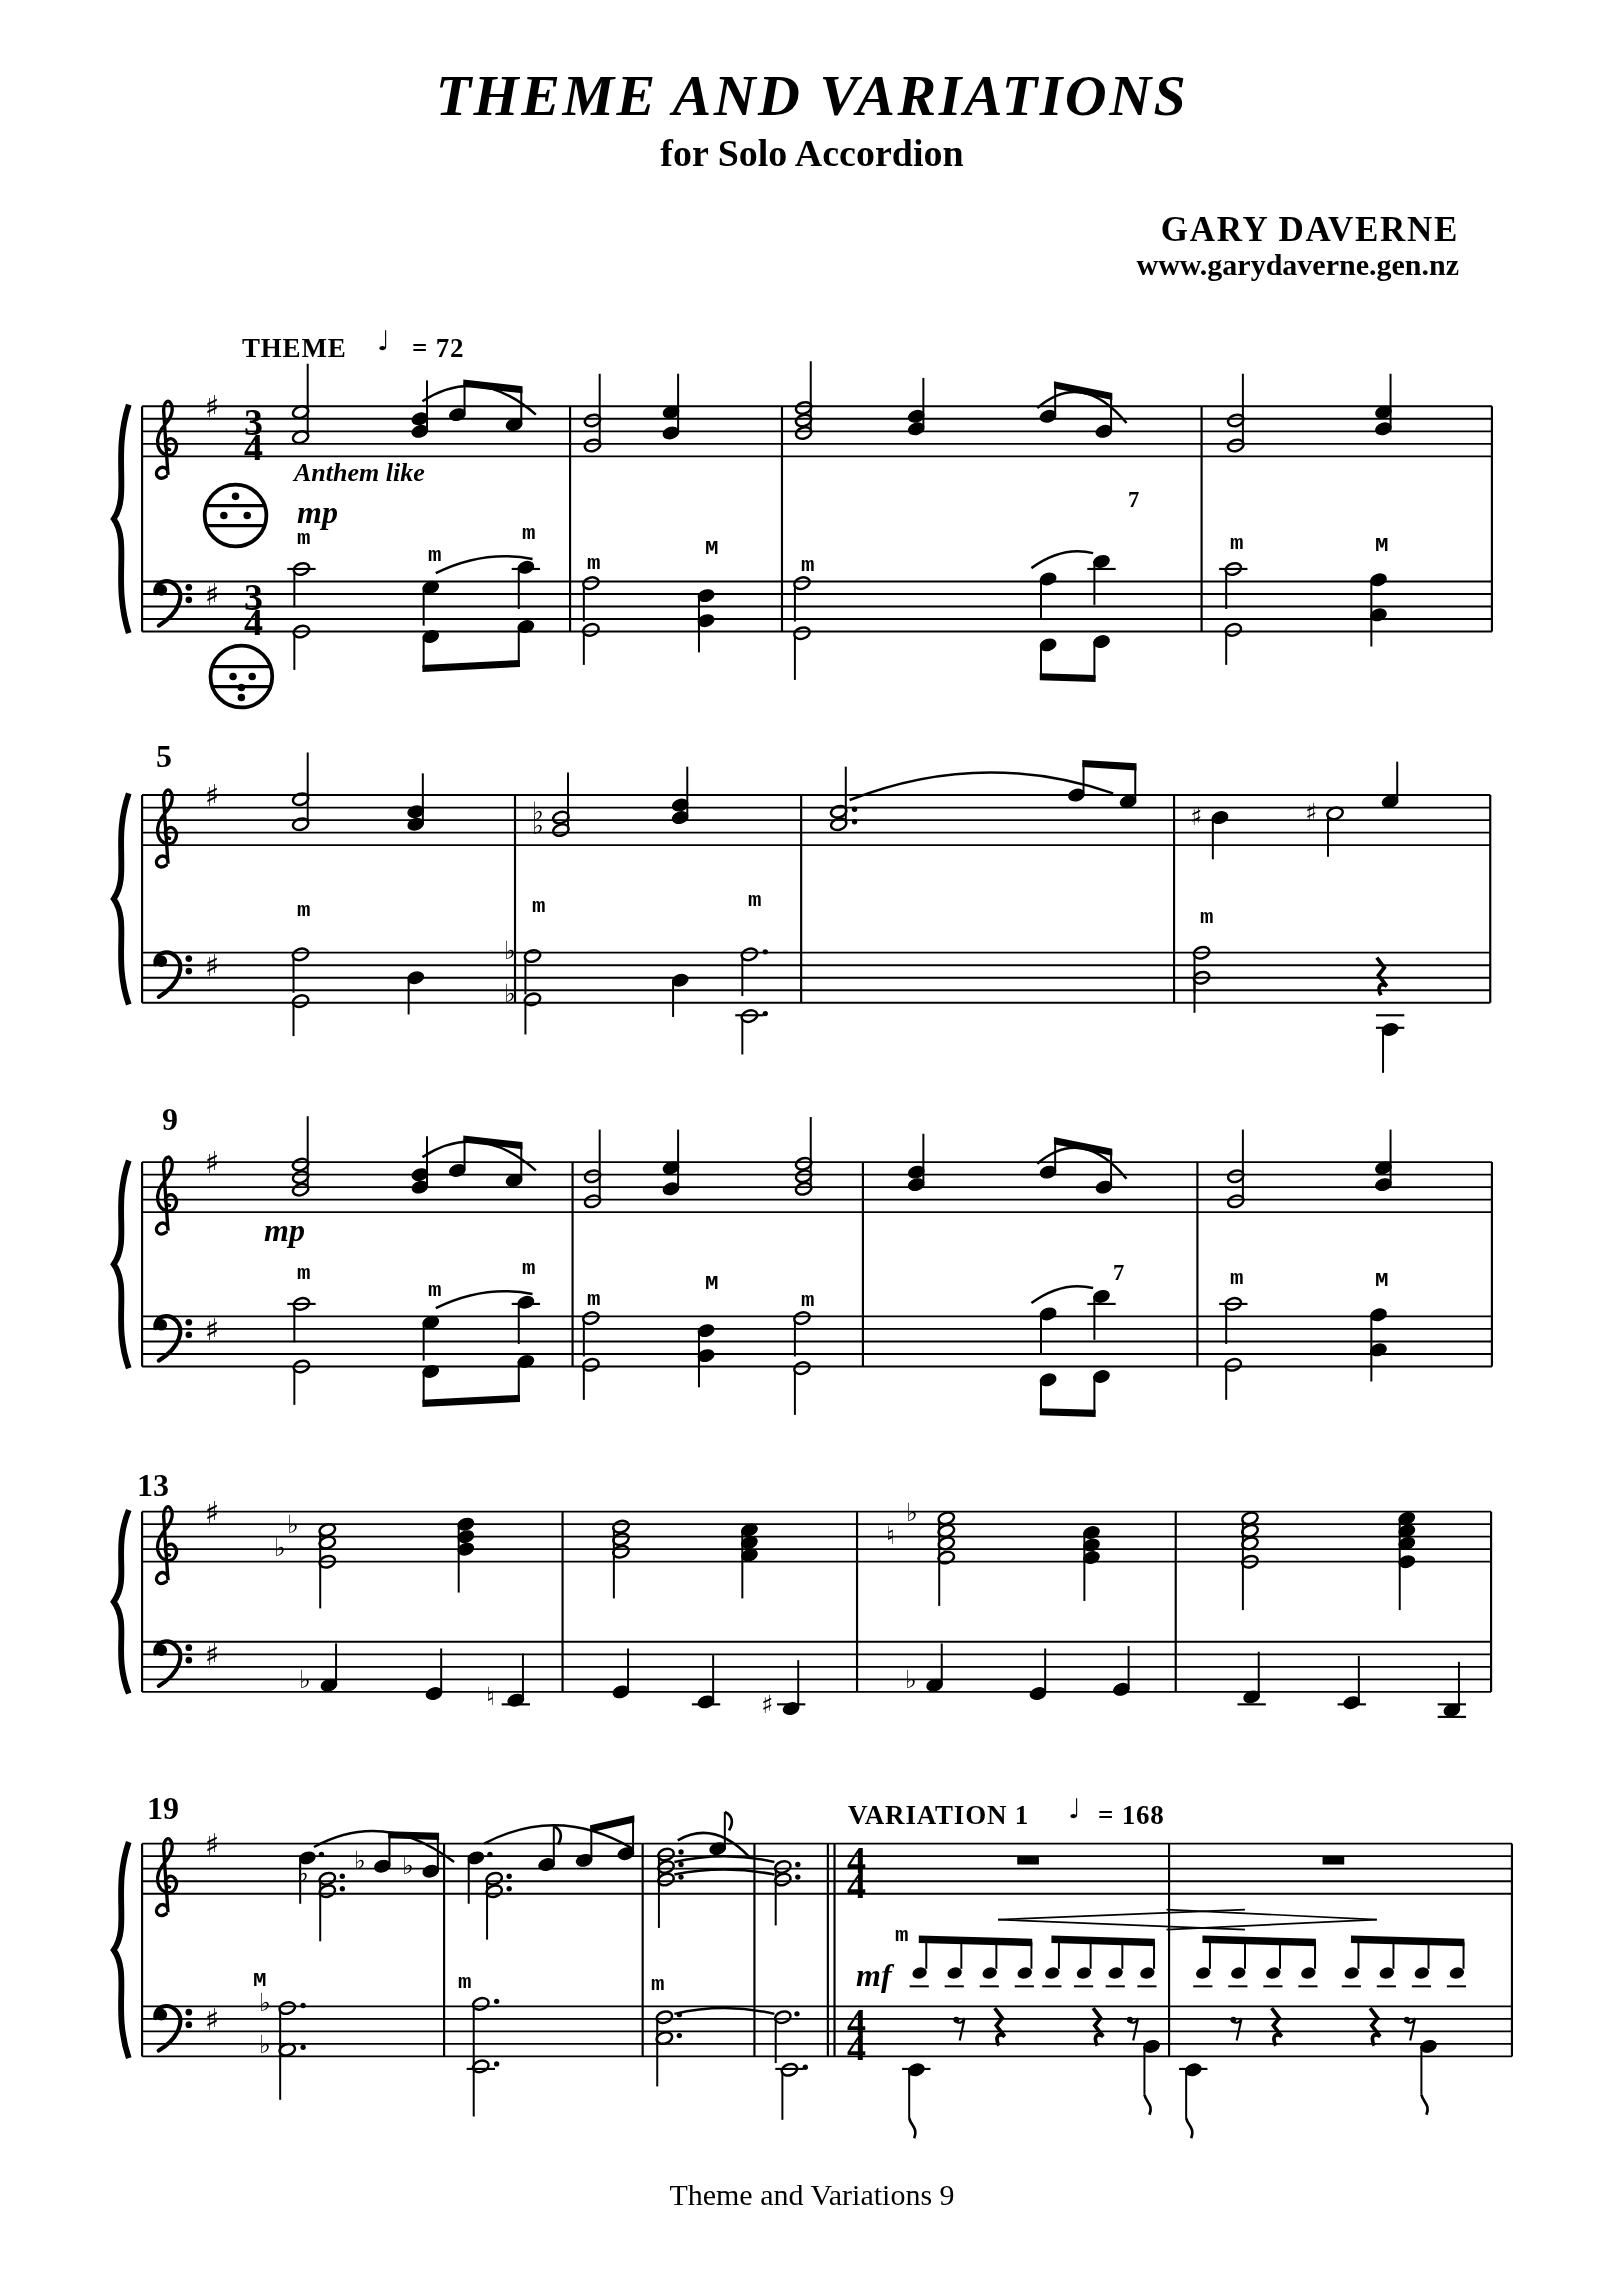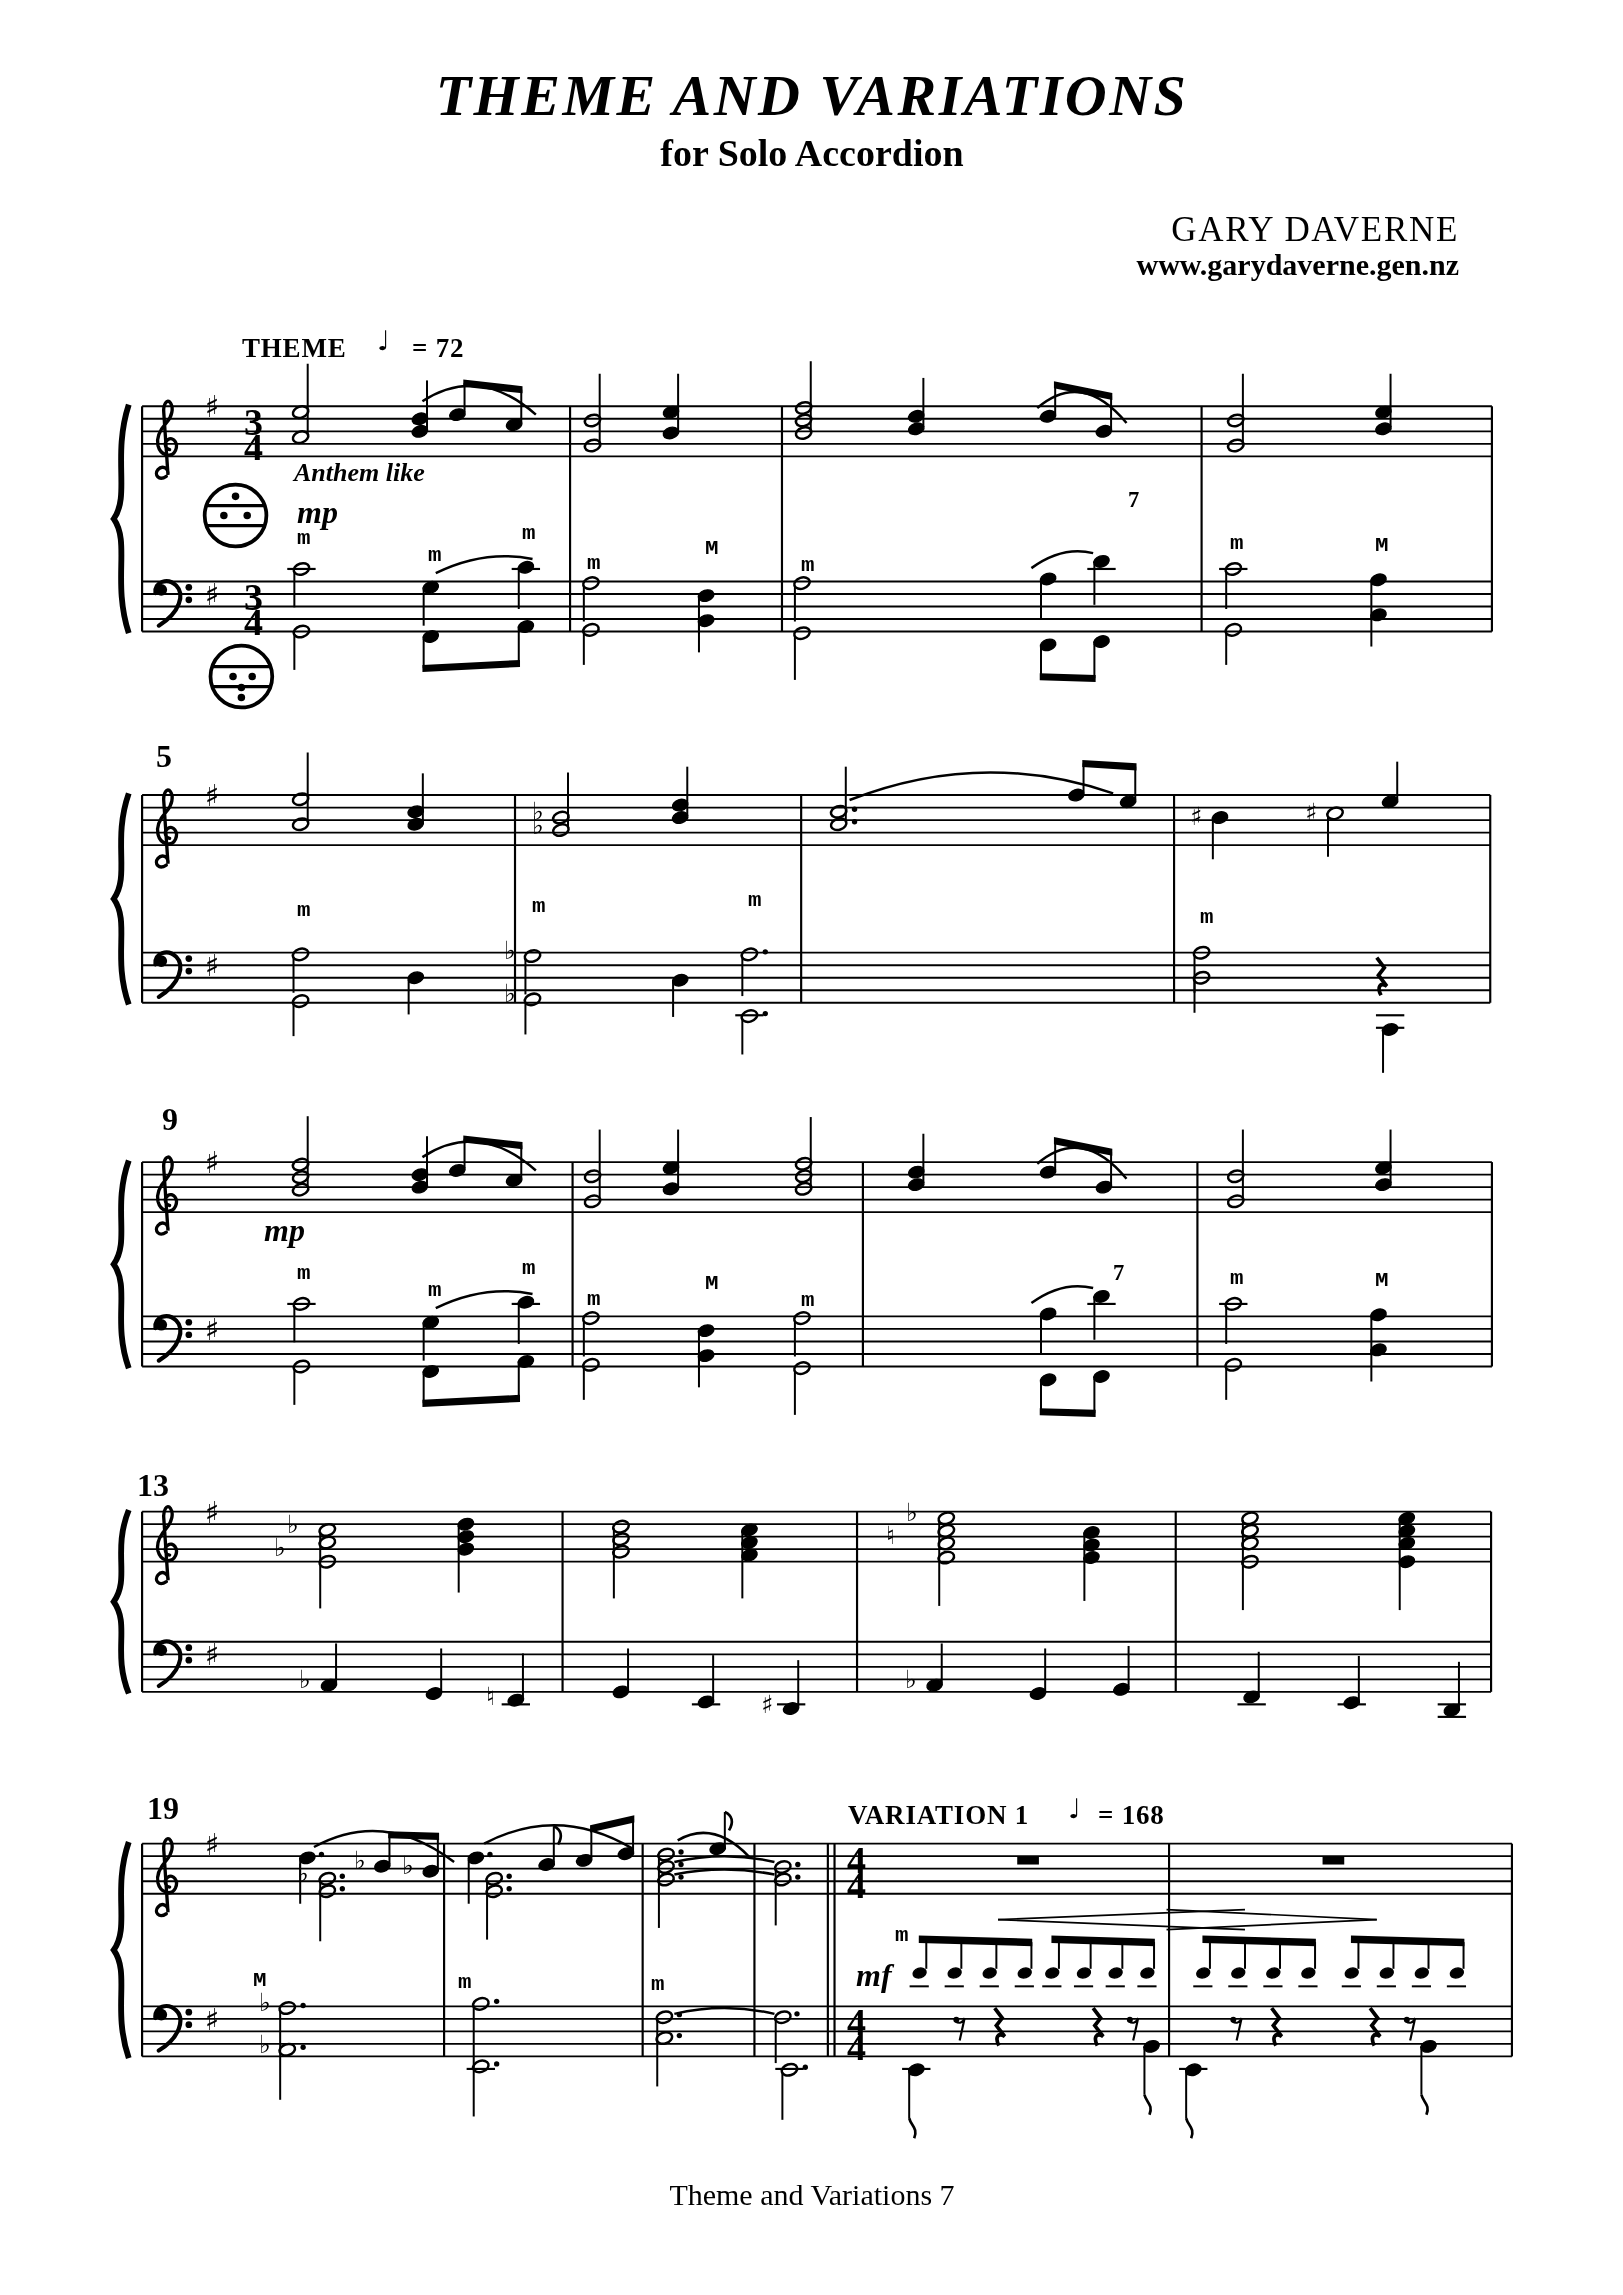--- a/index.html
+++ b/index.html
@@ -2,21 +2,21 @@
 <html style="font-size:13.4px"><head>
 <meta charset="utf-8">
 <style>
   html,body{margin:0;padding:0;background:#888;}
   #page{position:relative;width:1624px;height:2295px;background:#fff;overflow:hidden;
         font-family:"Liberation Serif",serif;color:#000;}
   #score-svg{position:absolute;left:0;top:0;width:1624px;height:2295px;}
   .lbl{position:absolute;line-height:1;white-space:nowrap;}
   .title{left:0;right:0;text-align:center;font-size:58px;font-weight:bold;font-style:italic;letter-spacing:2.5px;}
   .subtitle{left:0;right:0;text-align:center;font-size:38px;font-weight:bold;}
-  .composer{right:165px;font-size:35px;font-weight:normal;letter-spacing:1.7px;}
+  .composer{right:165px;font-size:35px;font-weight:bold;letter-spacing:1.7px;}
   .website{right:165px;font-size:30px;font-weight:bold;}
   .tempo-label{font-size:27px;font-weight:bold;letter-spacing:0.8px;font-family:"Liberation Serif",serif;}
   .beatnote{font-size:27px;font-family:"DejaVu Sans",sans-serif;}
   .expr{font-size:26px;font-weight:bold;font-style:italic;text-align:center;}
   .dyn{font-size:32px;font-weight:bold;font-style:italic;font-family:"Liberation Serif",serif;}
   .mnum{font-size:32px;font-weight:bold;}
   .mark{font-size:22.5px;font-weight:bold;font-family:"Liberation Mono",monospace;letter-spacing:-1.7px;transform:scaleY(.92);}
   .tuplet{font-size:22.5px;font-weight:bold;}
   .tsig{width:37px;text-align:center;font-size:38px;font-weight:bold;}
   .acc{font-size:30px;font-family:"DejaVu Sans",sans-serif;}
@@ -631,21 +631,21 @@
 
   <span class="lbl tempo-label" style="left:848px;top:1802px">VARIATION 1</span>
   <span class="lbl beatnote" style="left:1068px;top:1795px">♩</span>
   <span class="lbl tempo-label" style="left:1098px;top:1802px">= 168</span>
 
   <span class="lbl tsig" style="left:838px;top:1841px">4</span>
   <span class="lbl tsig" style="left:838px;top:1866px">4</span>
   <span class="lbl tsig" style="left:838px;top:2003px">4</span>
   <span class="lbl tsig" style="left:838px;top:2028px">4</span>
 
-  <span class="lbl footer" style="top:2180px">Theme and Variations  7</span>
+  <span class="lbl footer" style="top:2180px">Theme and Variations  9</span>
 <span class="lbl acc" style="left: 205px; top: 392px;">♯</span>
     <span class="lbl acc" style="left: 205px; top: 580px;">♯</span>
     <span class="lbl acc" style="left: 205px; top: 781px;">♯</span>
     <span class="lbl acc" style="left: 205px; top: 951px;">♯</span>
     <span class="lbl acc" style="left: 205px; top: 1148px;">♯</span>
     <span class="lbl acc" style="left: 205px; top: 1315px;">♯</span>
     <span class="lbl acc" style="left: 205px; top: 1498px;">♯</span>
     <span class="lbl acc" style="left: 205px; top: 1640px;">♯</span>
     <span class="lbl acc" style="left: 205px; top: 1830px;">♯</span>
     <span class="lbl acc" style="left: 205px; top: 2005px;">♯</span>

